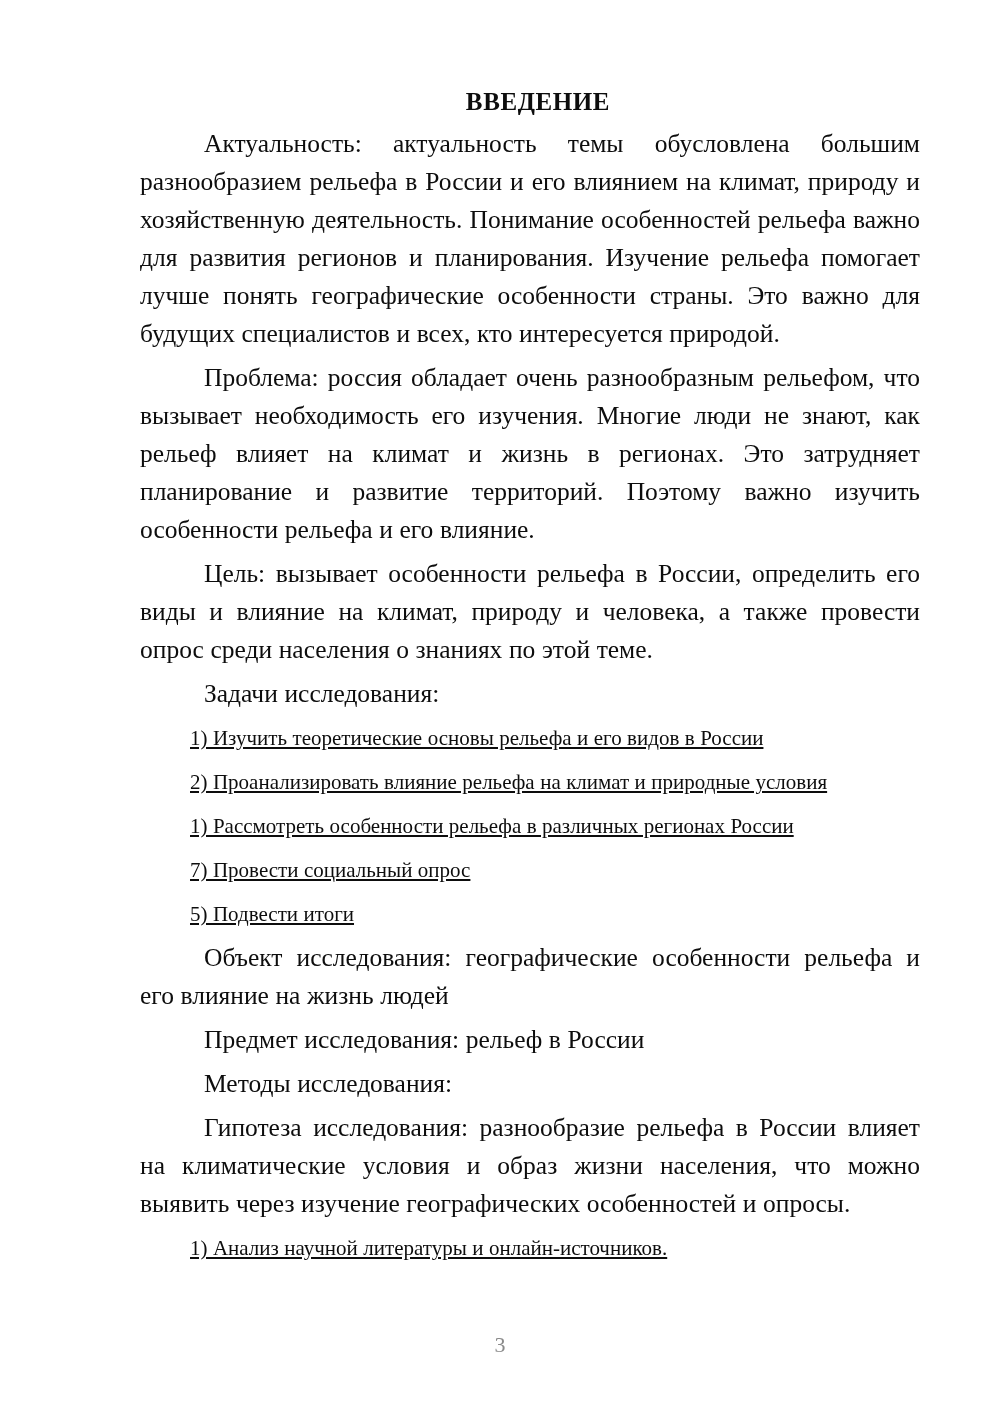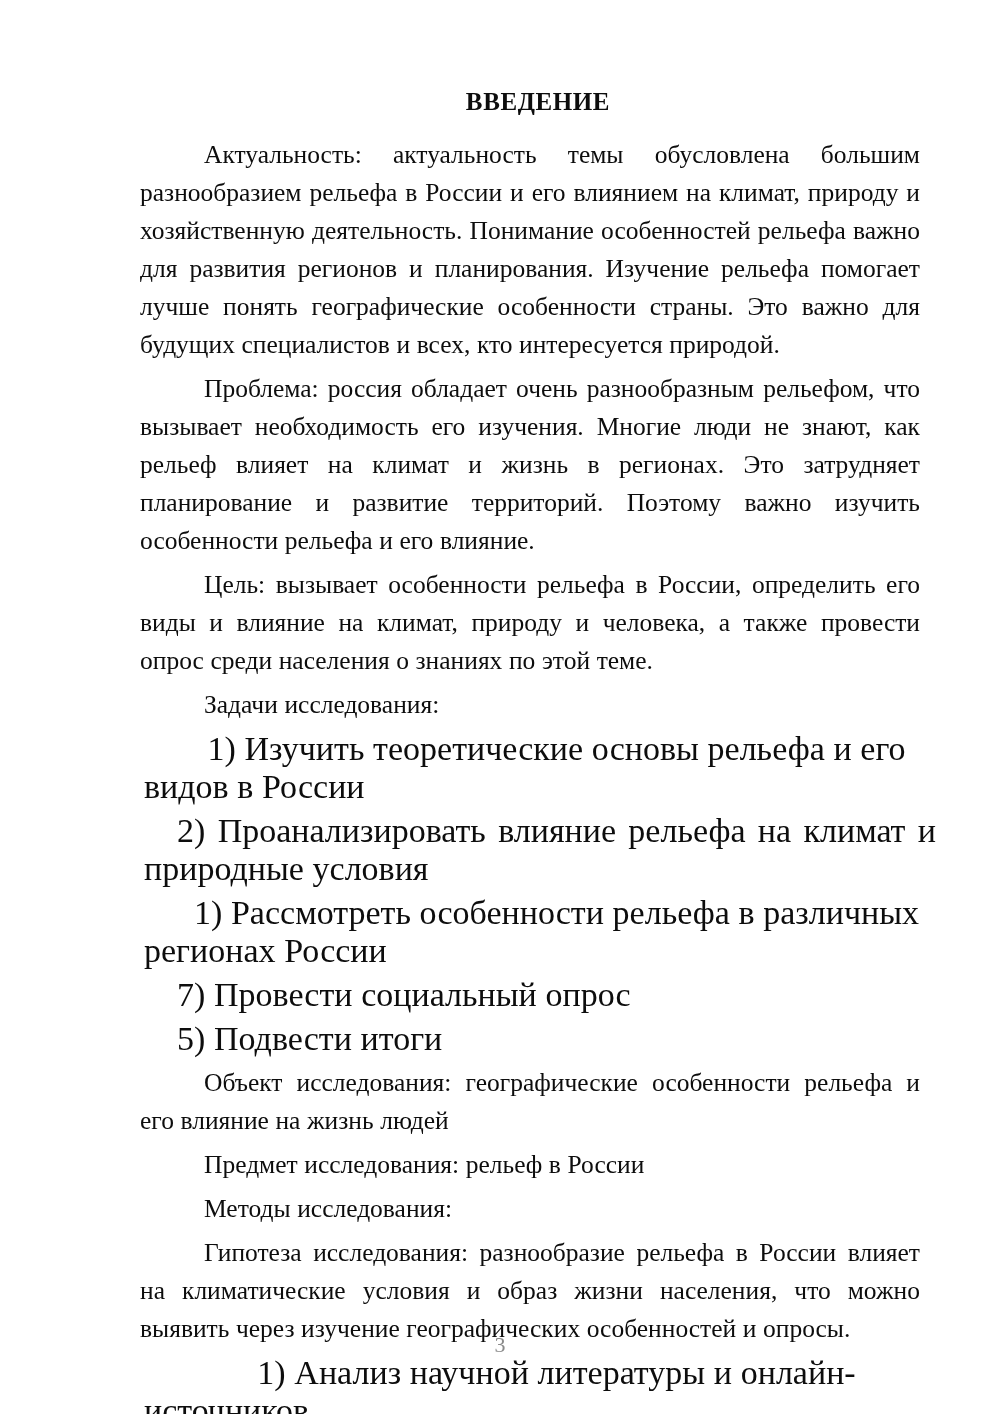--- a/index.html
+++ b/index.html
@@ -31,48 +31,49 @@
     top: 86px;
     width: 796px;
   }
 
   .doc-title {
     font-size: 25px;
     font-weight: bold;
     text-align: center;
     letter-spacing: 0.6px;
     line-height: 1.25;
-    margin: 0 0 19px 0;
+    margin: 0 0 8px 0;
   }
 
   p.para {
     font-size: 25.5px;
     line-height: 38px;
     text-align: justify;
     text-align-last: left;
     text-indent: 64px;
     margin: 0 16px 6px 0;
     word-spacing: 0.2px;
     hyphens: none;
   }
 
   
   p.list-item {
-    font-size: 34px;
+    font-size: 21px;
     line-height: 38px;
     text-align: justify;
     text-align-last: left;
     text-indent: 33px;
-    margin: 0 0 6px 4px;
+    margin: 0 0 6px 17px;
     word-spacing: 0.2px;
+    text-decoration: underline;
   }
 
   
   p.single {
-    text-align: center;
+    text-align: right;
   }
 
   .page-number {
     position: absolute;
     left: 0;
     right: 0;
     top: 1334px;
     text-align: center;
     font-size: 22px;
     color: #8a8a8a;

